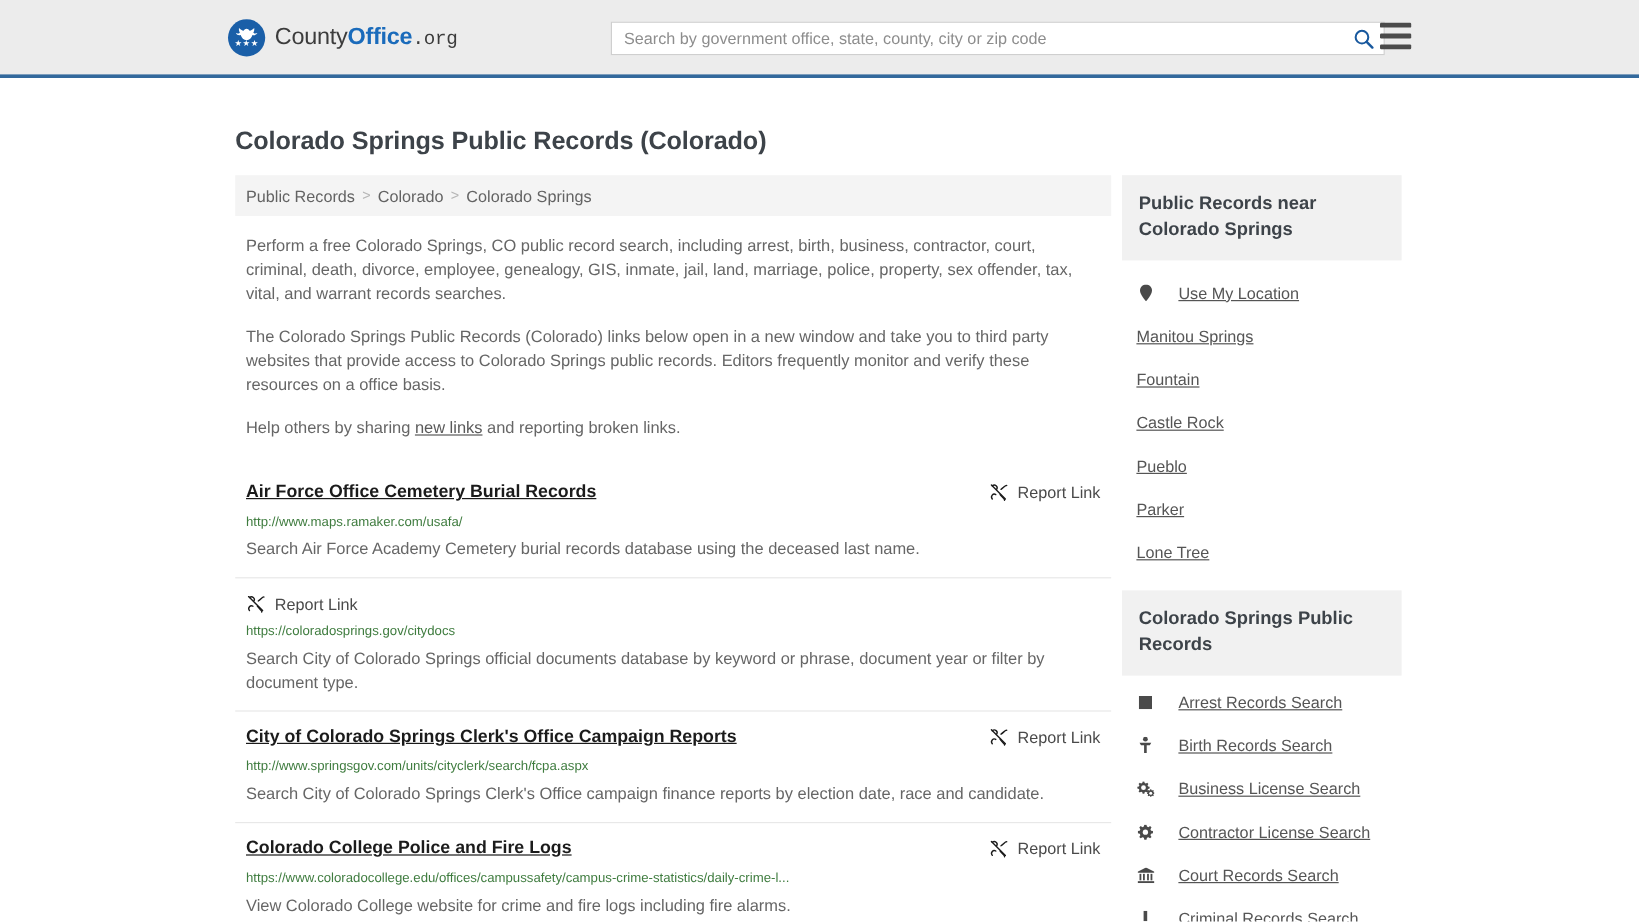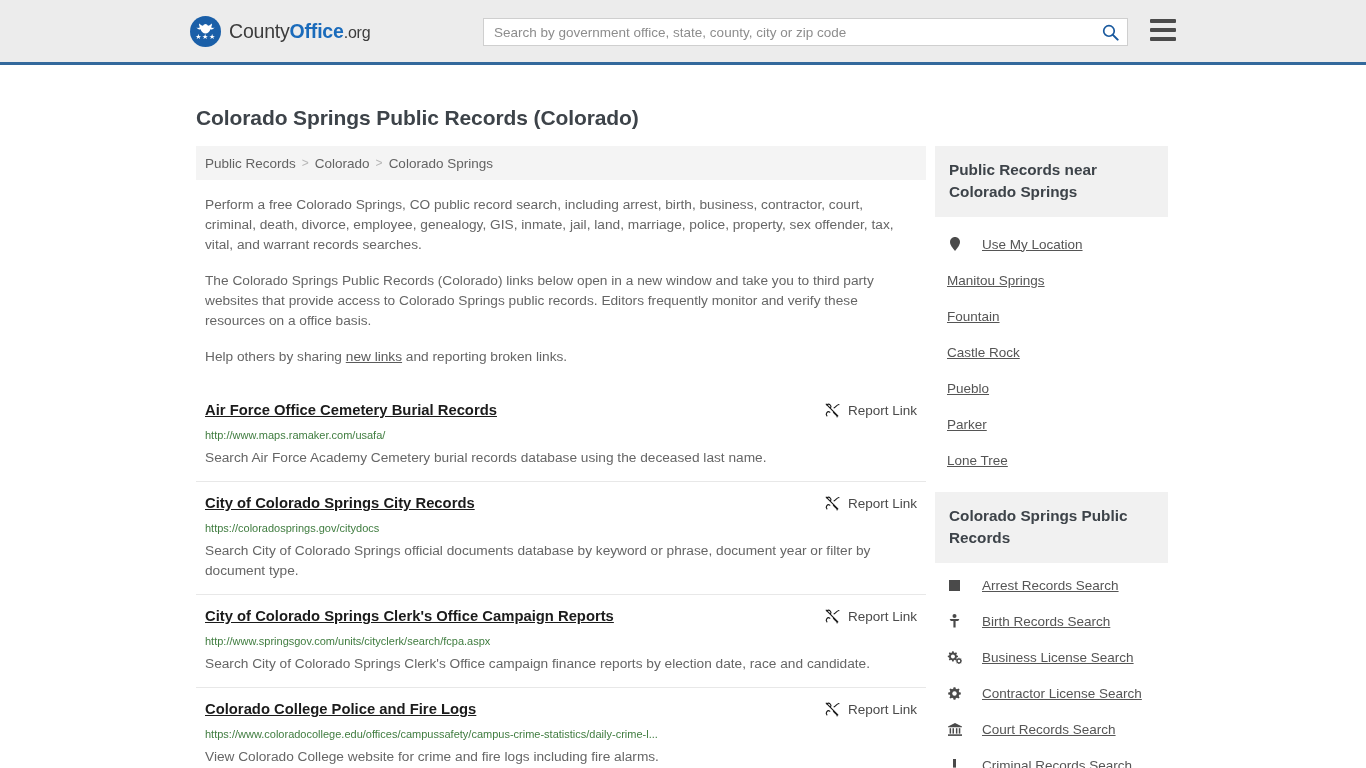--- a/index.html
+++ b/index.html
@@ -51,25 +51,25 @@
     margin-top: -1px;
   }
   .logo-text {
     margin-left: 8px;
     font-size: 19.5px;
     letter-spacing: -0.2px;
     white-space: nowrap;
   }
   .logo-text .t-county { color: #3c3c3c; }
   .logo-text .t-office { color: #1a6bbb; font-weight: bold; }
-  .logo-text .t-org { color: #3c3c3c; font-size: 16px; }
+  .logo-text .t-org { color: #3c3c3c; font-size: 16px; font-family: Liberation Mono, monospace; }
 
   .search-wrap {
     position: absolute;
-    left: 483px;
+    left: 509px;
     top: 18px;
     width: 645px;
     height: 28px;
     background: #ffffff;
     border: 1px solid #cfcfcf;
     display: flex;
     align-items: center;
   }
   .search-input {
     flex: 1;
@@ -322,21 +322,20 @@
               </svg>
               <span class="rl-label">Report Link</span>
             </span>
           </div>
           <a class="listing-url">http://www.maps.ramaker.com/usafa/</a>
           <div class="listing-desc">Search Air Force Academy Cemetery burial records database using the deceased last name.</div>
         </div>
 
         <div class="listing">
           <div class="listing-head">
-            <a class="listing-title">City of Colorado Springs City Records</a>
             <span class="report-link">
               <svg width="16" height="16" viewBox="0 0 22 22" aria-hidden="true">
                 <g fill="none" stroke="#1b1b1b" stroke-width="1.6" stroke-linecap="round">
                   <path d="M4 4 C7 1.5 11 5 9 8"></path>
                   <path d="M13 14 C15 17 19 19.5 18 20.5"></path>
                   <path d="M4 19 C1.5 16 5 12 8 14"></path>
                   <path d="M14 8 C17 6 19.5 2.5 20.5 3.5"></path>
                 </g>
                 <line x1="3" y1="3" x2="19" y2="19" stroke="#1b1b1b" stroke-width="1.6" stroke-linecap="round"></line>
               </svg>

